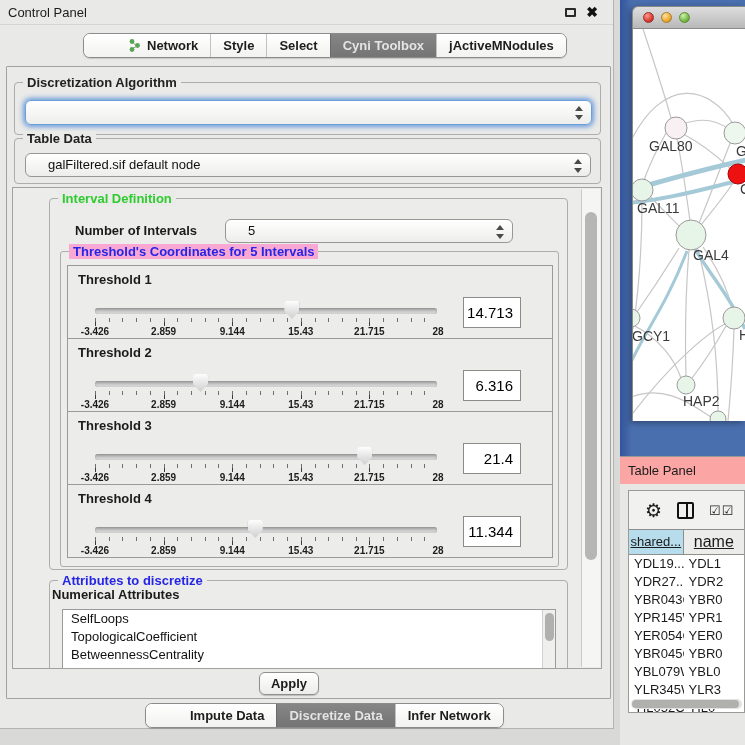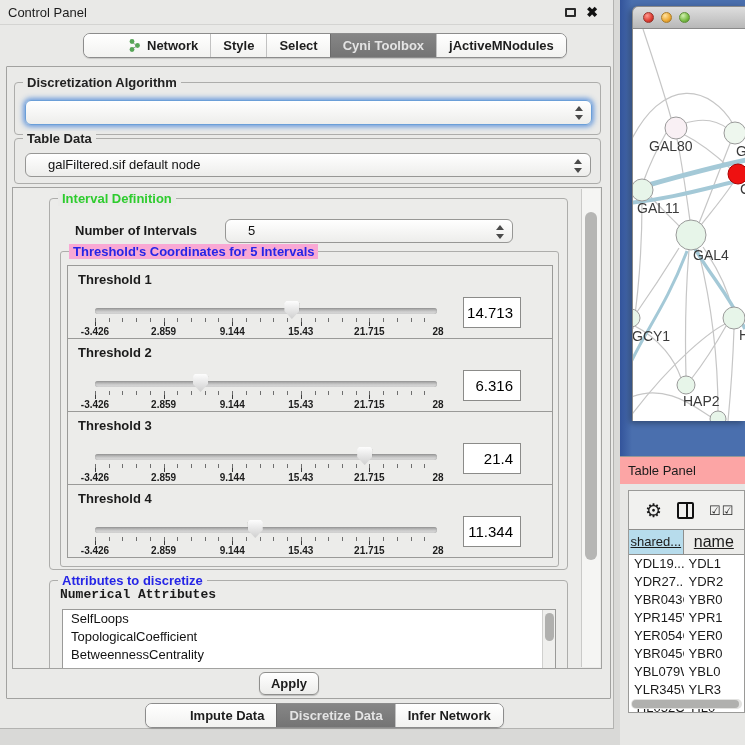--- a/index.html
+++ b/index.html
@@ -232,21 +232,21 @@
                   <span style="left: 100%;">28</span>
                 </div>
     <div class="t-valuebox">11.344</div>
   </div>
 </div>
         </div>
       </div>
 
       <div class="groupbox" style="left:36px; top:392px; width:519px; height:200px;">
         <span class="gb-title blue" style="background:#ececea;">Attributes to discretize</span>
-        <span style="position:absolute; left:10px; top:6px; font-weight:bold;font-family:Liberation Mono, monospace;">Numerical Attributes</span>
+        <span style="position:absolute; left:2px; top:6px; font-weight:bold;">Numerical Attributes</span>
         <div class="attr-list">
           <div id="attr-items">
               <div class="attr-item">SelfLoops</div>
               <div class="attr-item">TopologicalCoefficient</div>
               <div class="attr-item">BetweennessCentrality</div>
             </div>
           <div class="attr-vscroll">
               <div class="attr-vthumb"></div>
             </div>
         </div>

